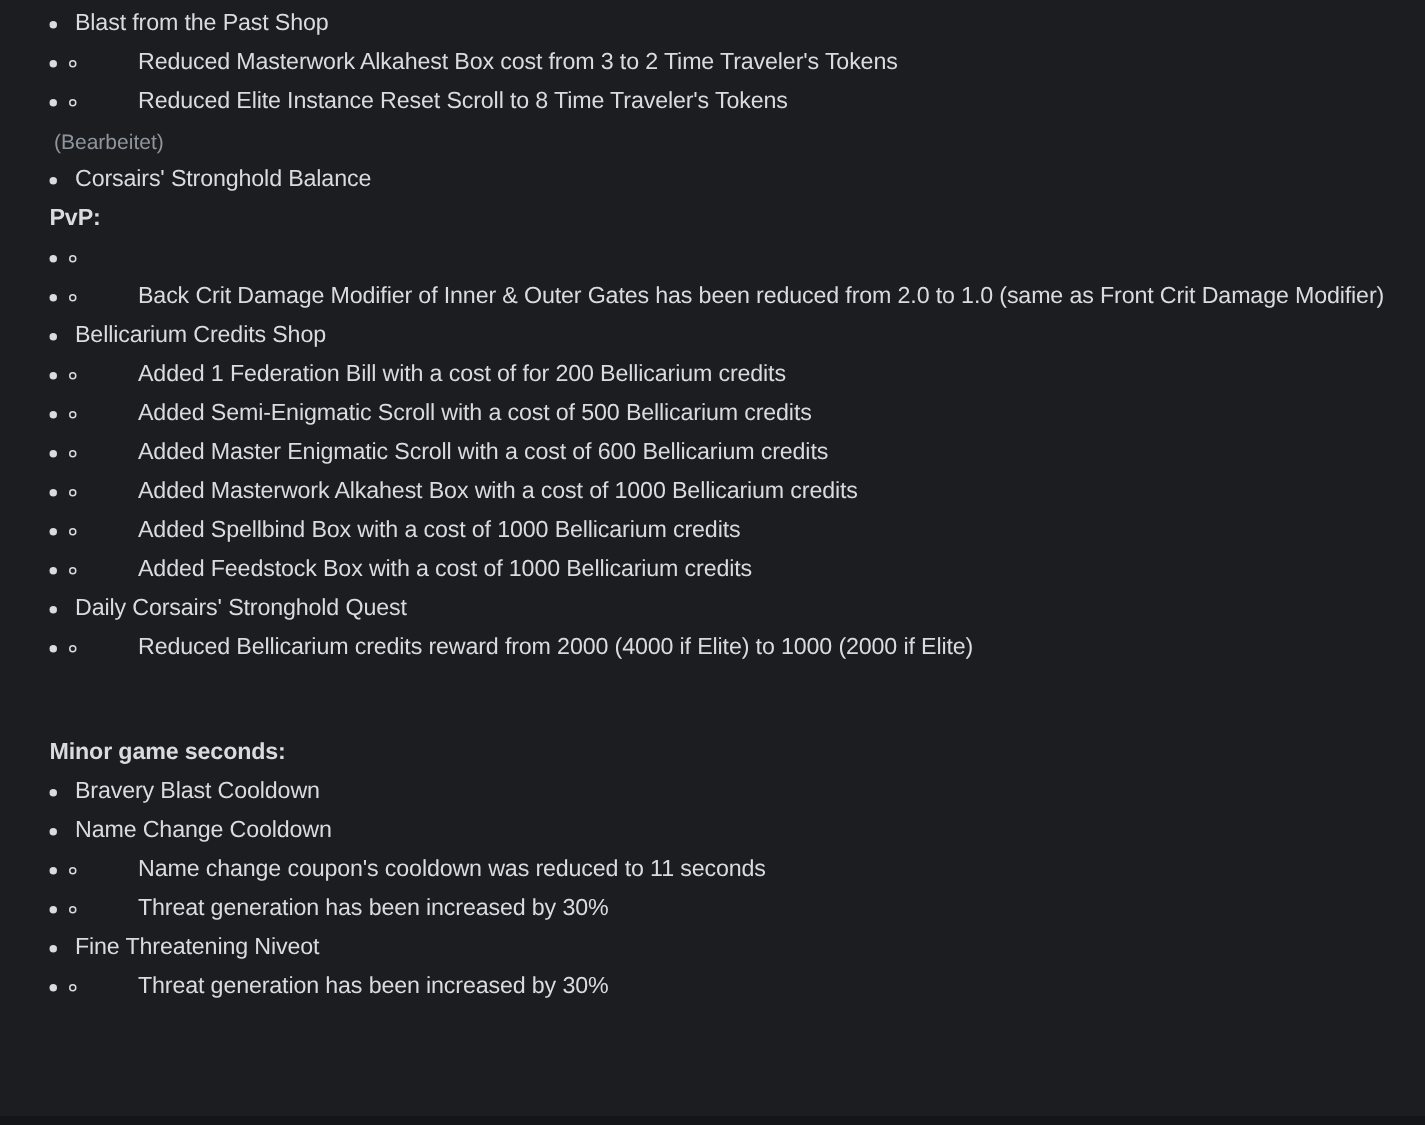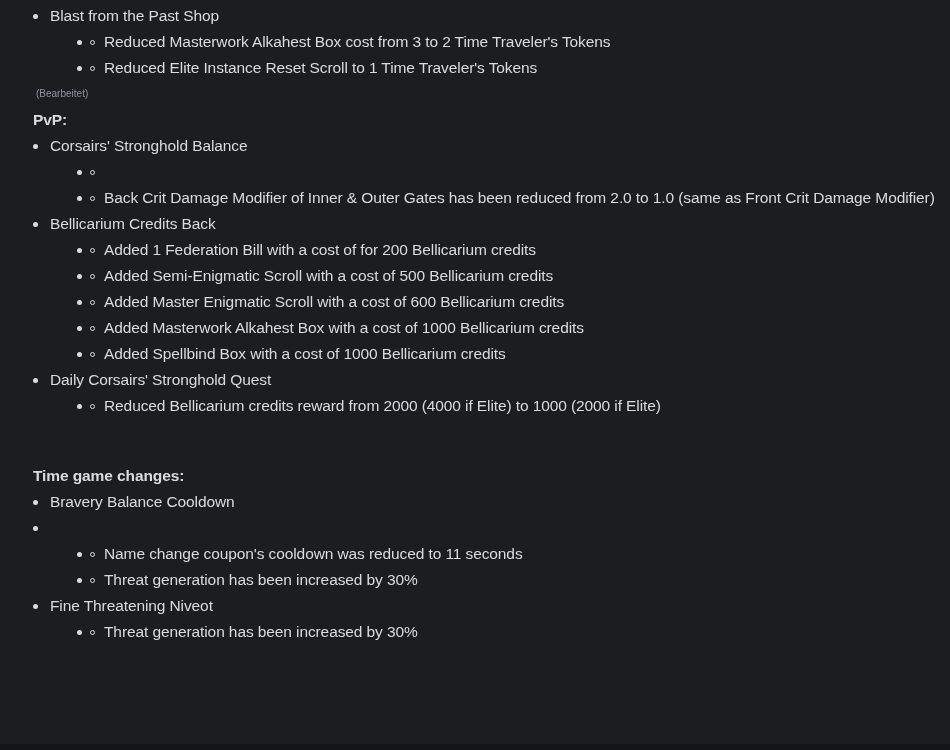--- a/index.html
+++ b/index.html
@@ -24,21 +24,21 @@
   .row {
     position: relative;
     height: 26px;
     line-height: 26px;
     font-size: 15.5px;
     letter-spacing: -0.1px;
     white-space: nowrap;
   }
   .row .txt { display: inline-block; }
   .row.lvl1 { padding-left: 50px; }
-  .row.lvl2 { padding-left: 60px; margin-left: 44px; }
+  .row.lvl2 { padding-left: 92px; }
   .disc {
     position: absolute;
     left: 33px; top: 11px;
     width: 5px; height: 5px;
     border-radius: 50%;
     background: var(--text, #d9dcdf);
   }
   .ring {
     position: absolute;
     left: 46px; top: 10.5px;
@@ -47,56 +47,57 @@
     border: 1.2px solid var(--text, #d9dcdf);
     background: transparent;
   }
   .row.header {
     padding-left: 33px;
     font-weight: bold;
     font-size: 15.5px;
   }
   .row.edited {
     padding-left: 36px;
-    font-size: 10px;
+    font-size: 14px;
     color: var(--muted, #8f959c);
     letter-spacing: 0;
   }
   .gap { height: 44px; }
   .bottom-bar {
     position: absolute;
     left: 0; bottom: 0;
     width: 950px; height: 6px;
     background: var(--bottom, #141519);
   }
 </style>
 </head>
 <body>
 
 <div class="screen">
   <div id="content" class="content">
       <div class="row lvl1"><span class="disc"></span><span class="txt">Blast from the Past Shop</span></div>
       <div class="row lvl2"><span class="disc"></span><span class="ring"></span><span class="txt">Reduced Masterwork Alkahest Box cost from 3 to 2 Time Traveler's Tokens</span></div>
-      <div class="row lvl2"><span class="disc"></span><span class="ring"></span><span class="txt">Reduced Elite Instance Reset Scroll to 1 Time Traveler's Tokens</span></div>
+      <div class="row lvl2"><span class="disc"></span><span class="ring"></span><span class="txt">Reduced Elite Instance Reset Scroll to 8 Time Traveler's Tokens</span></div>
       <div class="row edited"><span class="txt">(Bearbeitet)</span></div>
+      <div class="row lvl1"><span class="disc"></span><span class="txt">Corsairs' Stronghold Balance</span></div>
       <div class="row header"><span class="txt">PvP:</span></div>
-      <div class="row lvl1"><span class="disc"></span><span class="txt">Corsairs' Stronghold Balance</span></div>
       <div class="row lvl2"><span class="disc"></span><span class="ring"></span></div>
       <div class="row lvl2"><span class="disc"></span><span class="ring"></span><span class="txt">Back Crit Damage Modifier of Inner &amp; Outer Gates has been reduced from 2.0 to 1.0 (same as Front Crit Damage Modifier)</span></div>
-      <div class="row lvl1"><span class="disc"></span><span class="txt">Bellicarium Credits Back</span></div>
+      <div class="row lvl1"><span class="disc"></span><span class="txt">Bellicarium Credits Shop</span></div>
       <div class="row lvl2"><span class="disc"></span><span class="ring"></span><span class="txt">Added 1 Federation Bill with a cost of for 200 Bellicarium credits</span></div>
       <div class="row lvl2"><span class="disc"></span><span class="ring"></span><span class="txt">Added Semi-Enigmatic Scroll with a cost of 500 Bellicarium credits</span></div>
       <div class="row lvl2"><span class="disc"></span><span class="ring"></span><span class="txt">Added Master Enigmatic Scroll with a cost of 600 Bellicarium credits</span></div>
       <div class="row lvl2"><span class="disc"></span><span class="ring"></span><span class="txt">Added Masterwork Alkahest Box with a cost of 1000 Bellicarium credits</span></div>
       <div class="row lvl2"><span class="disc"></span><span class="ring"></span><span class="txt">Added Spellbind Box with a cost of 1000 Bellicarium credits</span></div>
+      <div class="row lvl2"><span class="disc"></span><span class="ring"></span><span class="txt">Added Feedstock Box with a cost of 1000 Bellicarium credits</span></div>
       <div class="row lvl1"><span class="disc"></span><span class="txt">Daily Corsairs' Stronghold Quest</span></div>
       <div class="row lvl2"><span class="disc"></span><span class="ring"></span><span class="txt">Reduced Bellicarium credits reward from 2000 (4000 if Elite) to 1000 (2000 if Elite)</span></div>
       <div class="gap"></div>
-      <div class="row header"><span class="txt">Time game changes:</span></div>
-      <div class="row lvl1"><span class="disc"></span><span class="txt">Bravery Balance Cooldown</span></div>
-      <div class="row lvl1"><span class="disc"></span></div>
+      <div class="row header"><span class="txt">Minor game seconds:</span></div>
+      <div class="row lvl1"><span class="disc"></span><span class="txt">Bravery Blast Cooldown</span></div>
+      <div class="row lvl1"><span class="disc"></span><span class="txt">Name Change Cooldown</span></div>
       <div class="row lvl2"><span class="disc"></span><span class="ring"></span><span class="txt">Name change coupon's cooldown was reduced to 11 seconds</span></div>
       <div class="row lvl2"><span class="disc"></span><span class="ring"></span><span class="txt">Threat generation has been increased by 30%</span></div>
       <div class="row lvl1"><span class="disc"></span><span class="txt">Fine Threatening Niveot</span></div>
       <div class="row lvl2"><span class="disc"></span><span class="ring"></span><span class="txt">Threat generation has been increased by 30%</span></div>
     </div>
   <div class="bottom-bar"></div>
 </div>
 
 </body></html>

